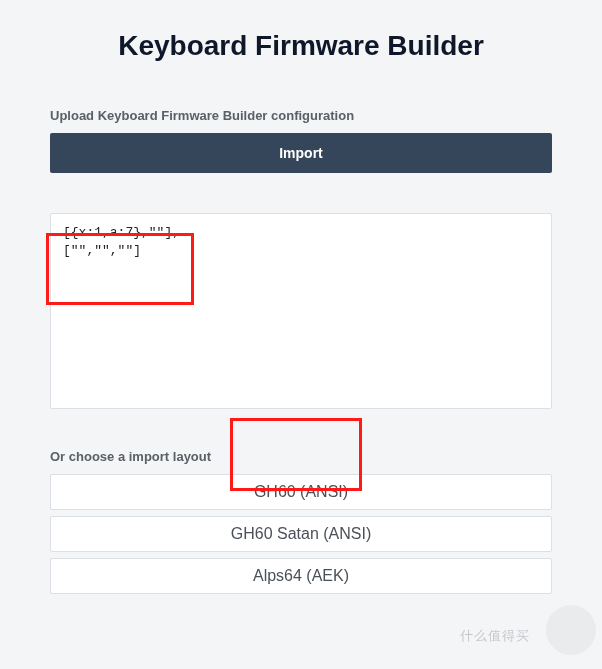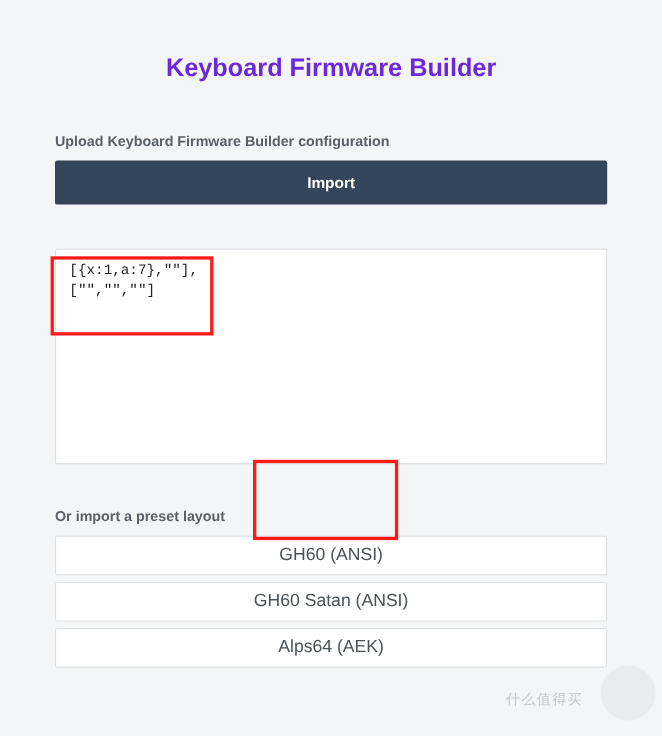--- a/index.html
+++ b/index.html
@@ -7,26 +7,26 @@
       background: #f4f5f6;
       font-family: -apple-system, BlinkMacSystemFont, "Segoe UI", Helvetica, Arial, sans-serif;
       color: #333;
       width: 602px;
       height: 669px;
       overflow: hidden;
       position: relative;
     }
     .container { padding: 0 50px; }
     h1 {
-      font-size: 23px;
+      font-size: 28px;
       font-weight: 700;
       text-align: center;
-      margin-top: 48px;
+      margin-top: 30px;
       margin-bottom: 46px;
-      color: #6d28d9;
+      color: #0f172a;
     }
     .section-label {
       font-size: 13px;
       color: #5a6067;
       margin-bottom: 10px;
       font-weight: 600;
     }
     .btn-primary {
       width: 100%;
       background: #35455a;
@@ -115,21 +115,21 @@
 
   <div class="section" style="margin-bottom:6px">
     <div class="textarea-wrap">
       <textarea style="">[{x:1,a:7},""],
 ["","",""]
 </textarea>
     </div>
   </div>
 
   <div class="section" style="margin-top:40px">
-    <div class="section-label">Or import a preset layout</div>
+    <div class="section-label">Or choose a import layout</div>
     <button class="preset-btn">GH60 (ANSI)</button>
     <button class="preset-btn">GH60 Satan (ANSI)</button>
     <button class="preset-btn">Alps64 (AEK)</button>
   </div>
 </div>
 
 <div class="annot-box" id="annot-box-1" style="left: 46px; top: 233px; width: 148px; height: 72px;"></div>
 <div class="annot-box" id="annot-box-2" style="left: 230px; top: 418px; width: 132px; height: 73px;"></div>
 
 <div class="watermark">

